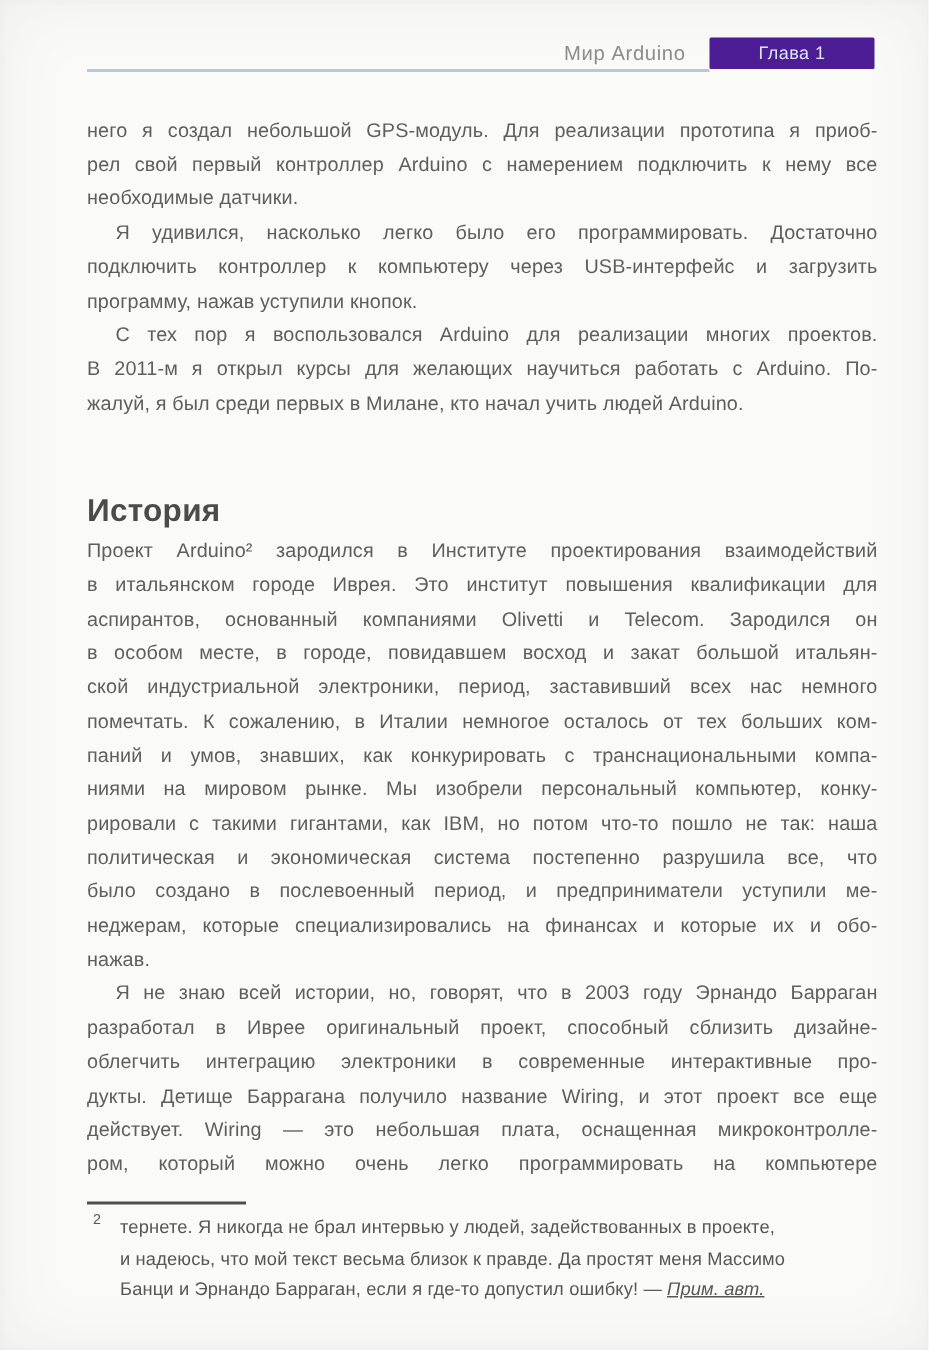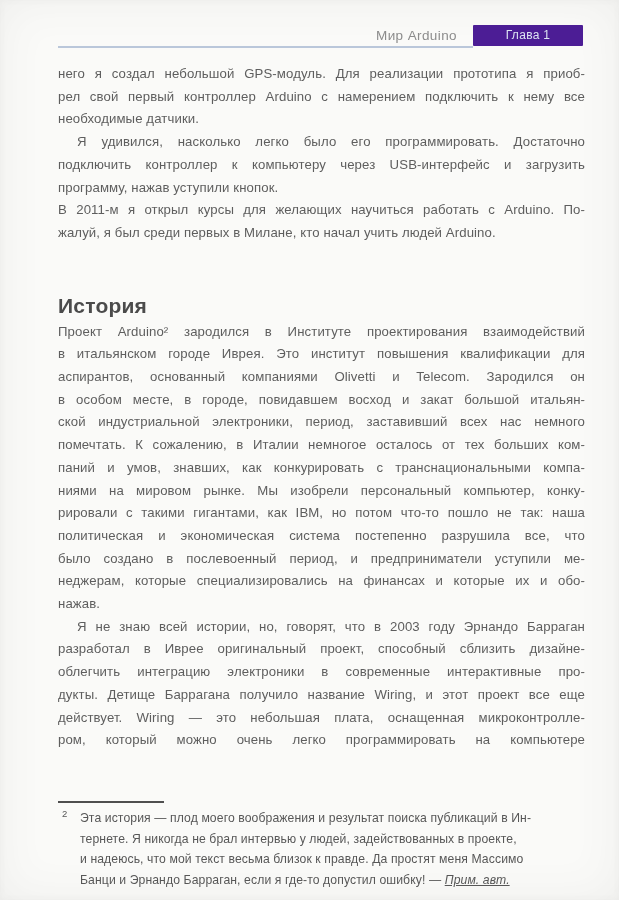--- a/index.html
+++ b/index.html
@@ -51,21 +51,21 @@
     top: 46px;
     left: 58px;
     width: 415px;
     height: 2px;
     background: #bac7da;
   }
 
   
   .content {
     position: absolute;
-    top: 63px;
+    top: 76px;
     left: 58px;
     width: 527px;
     color: #5e5e5e;
   }
   .para { margin: 0; padding: 0; }
   .line {
     font-size: 13.2px;
     line-height: 22.7px;
     text-align: left;
     letter-spacing: 0.1px;
@@ -137,20 +137,21 @@
       <span class="line" style="display:block">необходимые датчики.</span>
     </p>
 
     <p class="para">
       <span class="line j indent" style="display:block">Я удивился, насколько легко было его программировать. Достаточно</span>
       <span class="line j" style="display:block">подключить контроллер к компьютеру через USB-интерфейс и загрузить</span>
       <span class="line" style="display:block">программу, нажав уступили кнопок.</span>
     </p>
 
     <p class="para">
+      <span class="line j indent" style="display:block">С тех пор я воспользовался Arduino для реализации многих проектов.</span>
       <span class="line j" style="display:block">В 2011-м я открыл курсы для желающих научиться работать с Arduino. По-</span>
       <span class="line" style="display:block">жалуй, я был среди первых в Милане, кто начал учить людей Arduino.</span>
     </p>
 
     <h2 class="section-heading">История</h2>
 
     <p class="para">
       <span class="line j" style="display:block">Проект Arduino² зародился в Институте проектирования взаимодействий</span>
       <span class="line j" style="display:block">в итальянском городе Иврея. Это институт повышения квалификации для</span>
       <span class="line j" style="display:block">аспирантов, основанный компаниями Olivetti и Telecom. Зародился он</span>
@@ -174,19 +175,18 @@
       <span class="line j" style="display:block">действует. Wiring — это небольшая плата, оснащенная микроконтролле-</span>
       <span class="line j" style="display:block">ром, который можно очень легко программировать на компьютере</span>
     </p>
 
   </div>
 
   <div class="footnote-sep"></div>
 
   <div class="footnote">
     <span class="fn-marker">2</span>
-    <div class="fn-line">Эта история — плод моего воображения и результат поиска публикаций в Ин-</div>
     <div class="fn-line">тернете. Я никогда не брал интервью у людей, задействованных в проекте,</div>
     <div class="fn-line">и надеюсь, что мой текст весьма близок к правде. Да простят меня Массимо</div>
     <div class="fn-line"><span>Банци и Эрнандо Барраган, если я где-то допустил ошибку! — </span><span class="fn-emphasis">Прим. авт.</span></div>
   </div>
 
 </div>
 
 </body></html>

